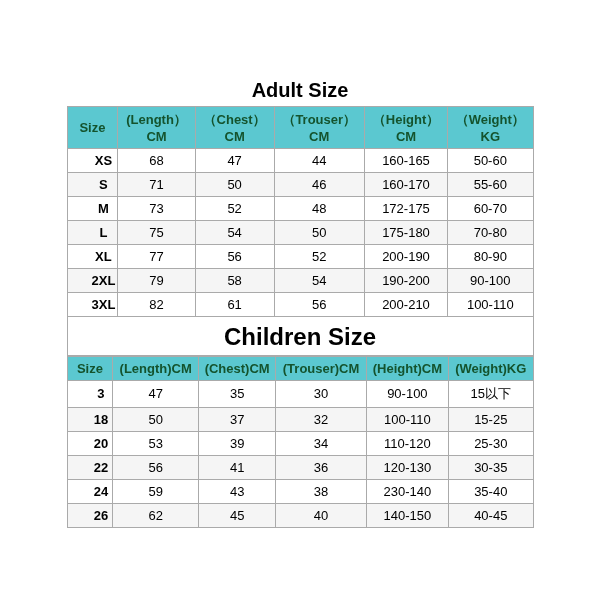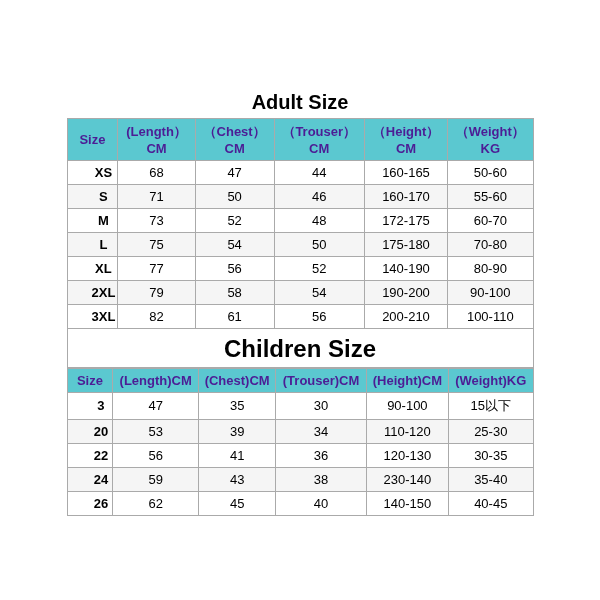--- a/index.html
+++ b/index.html
@@ -27,21 +27,21 @@
       border-collapse: collapse;
       margin-bottom: 0;
     }
     th, td {
       border: 1px solid #aaa;
       text-align: center;
       padding: 4px 2px;
     }
     thead tr {
       background-color: #5bc8d0;
-      color: #4c1d95;
+      color: #14532d;
       font-weight: bold;
     }
     tbody tr:nth-child(odd) {
       background-color: #fff;
     }
     tbody tr:nth-child(even) {
       background-color: #f5f5f5;
     }
     tbody td:first-child {
       font-weight: bold;
@@ -109,21 +109,21 @@
             <td>54</td>
             <td>50</td>
             <td>175-180</td>
             <td>70-80</td>
           </tr>
           <tr>
             <td>XL</td>
             <td>77</td>
             <td>56</td>
             <td>52</td>
-            <td>140-190</td>
+            <td>200-190</td>
             <td>80-90</td>
           </tr>
           <tr>
             <td>2XL</td>
             <td>79</td>
             <td>58</td>
             <td>54</td>
             <td>190-200</td>
             <td>90-100</td>
           </tr>
@@ -155,20 +155,28 @@
       <tbody id="children-tbody">
           <tr>
             <td>3</td>
             <td>47</td>
             <td>35</td>
             <td>30</td>
             <td>90-100</td>
             <td>15以下</td>
           </tr>
           <tr>
+            <td>18</td>
+            <td>50</td>
+            <td>37</td>
+            <td>32</td>
+            <td>100-110</td>
+            <td>15-25</td>
+          </tr>
+          <tr>
             <td>20</td>
             <td>53</td>
             <td>39</td>
             <td>34</td>
             <td>110-120</td>
             <td>25-30</td>
           </tr>
           <tr>
             <td>22</td>
             <td>56</td>

